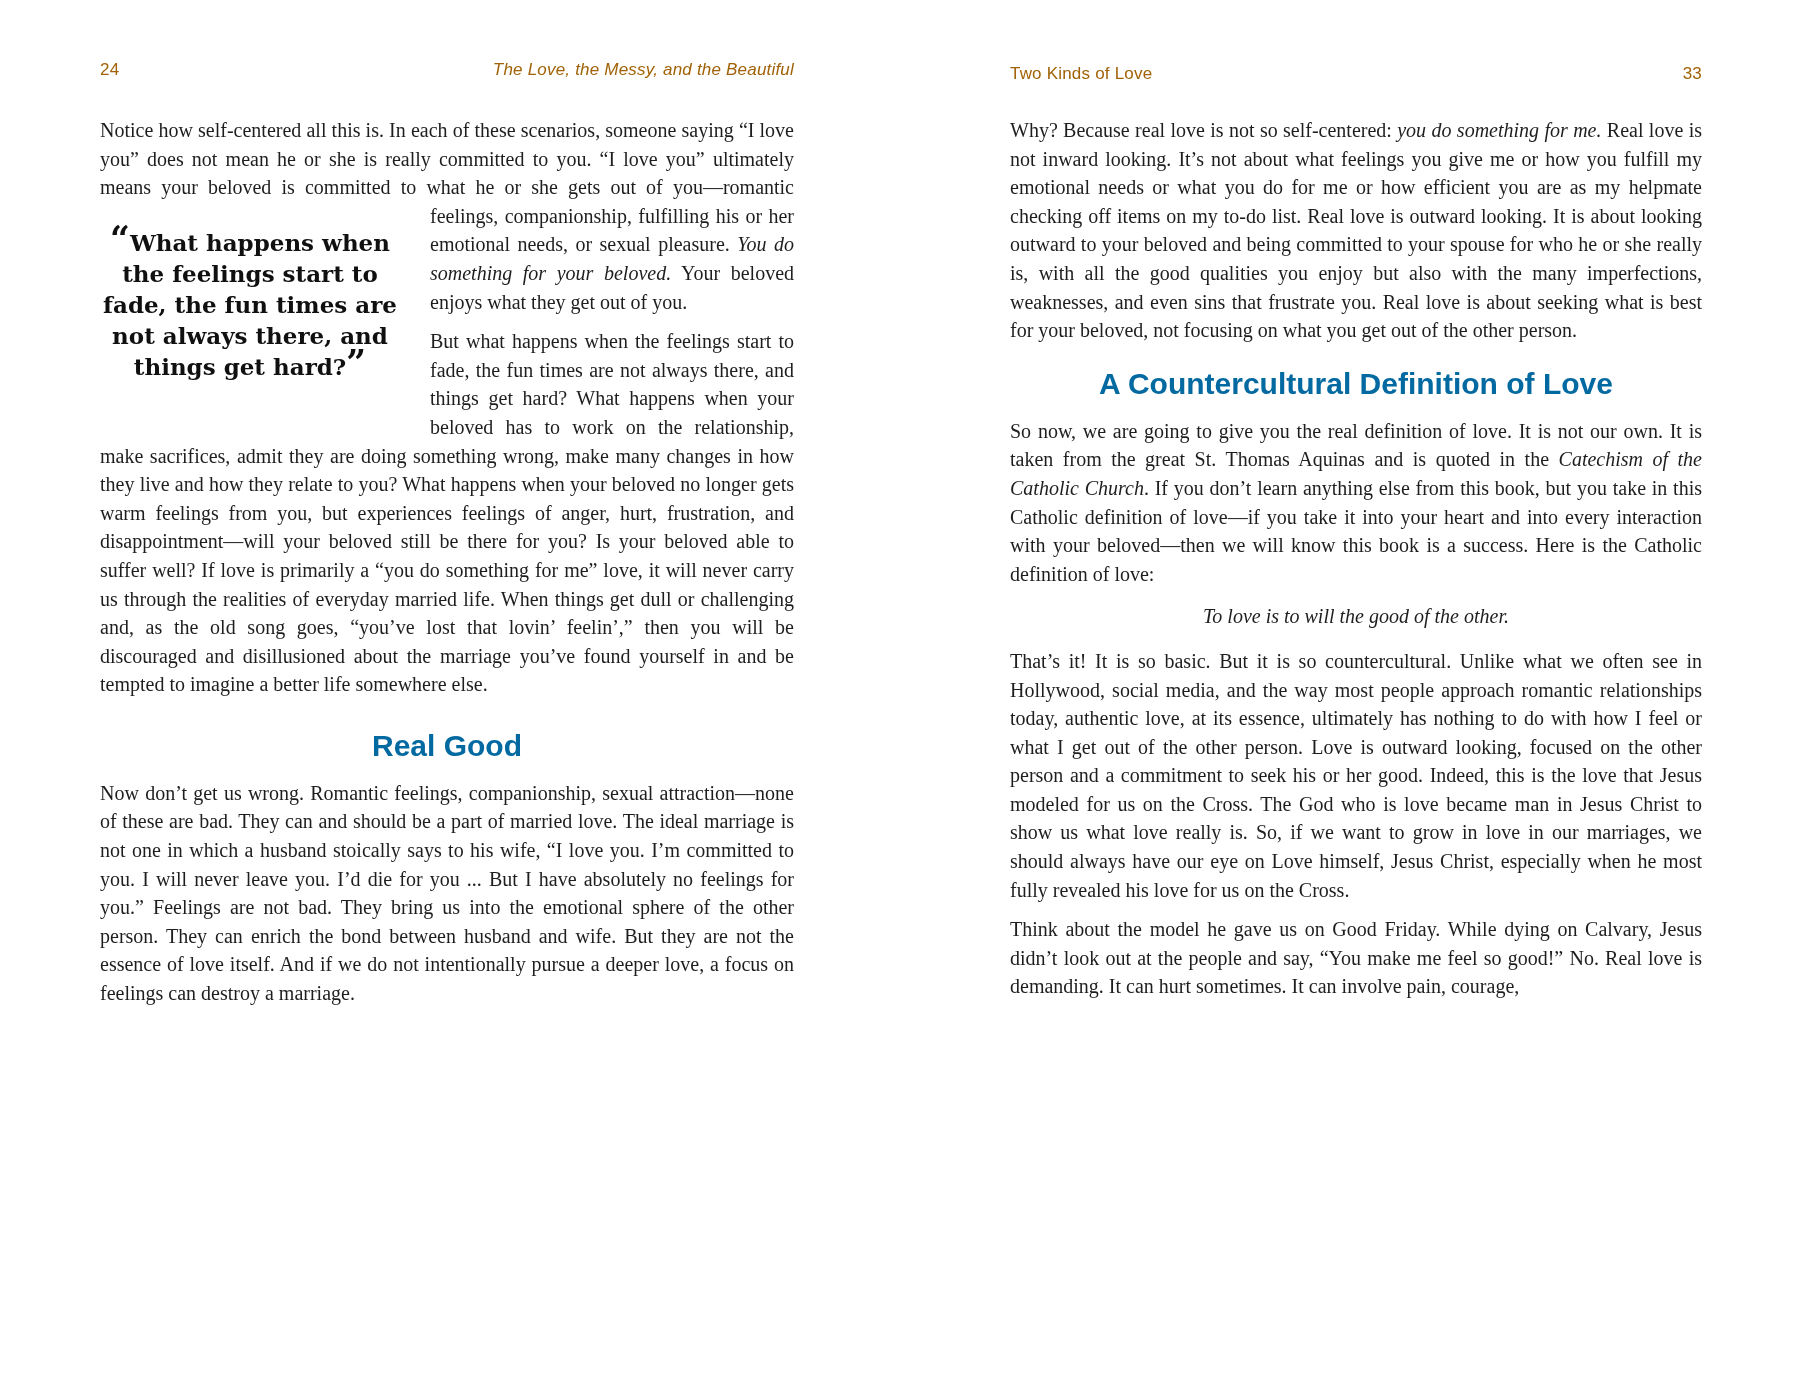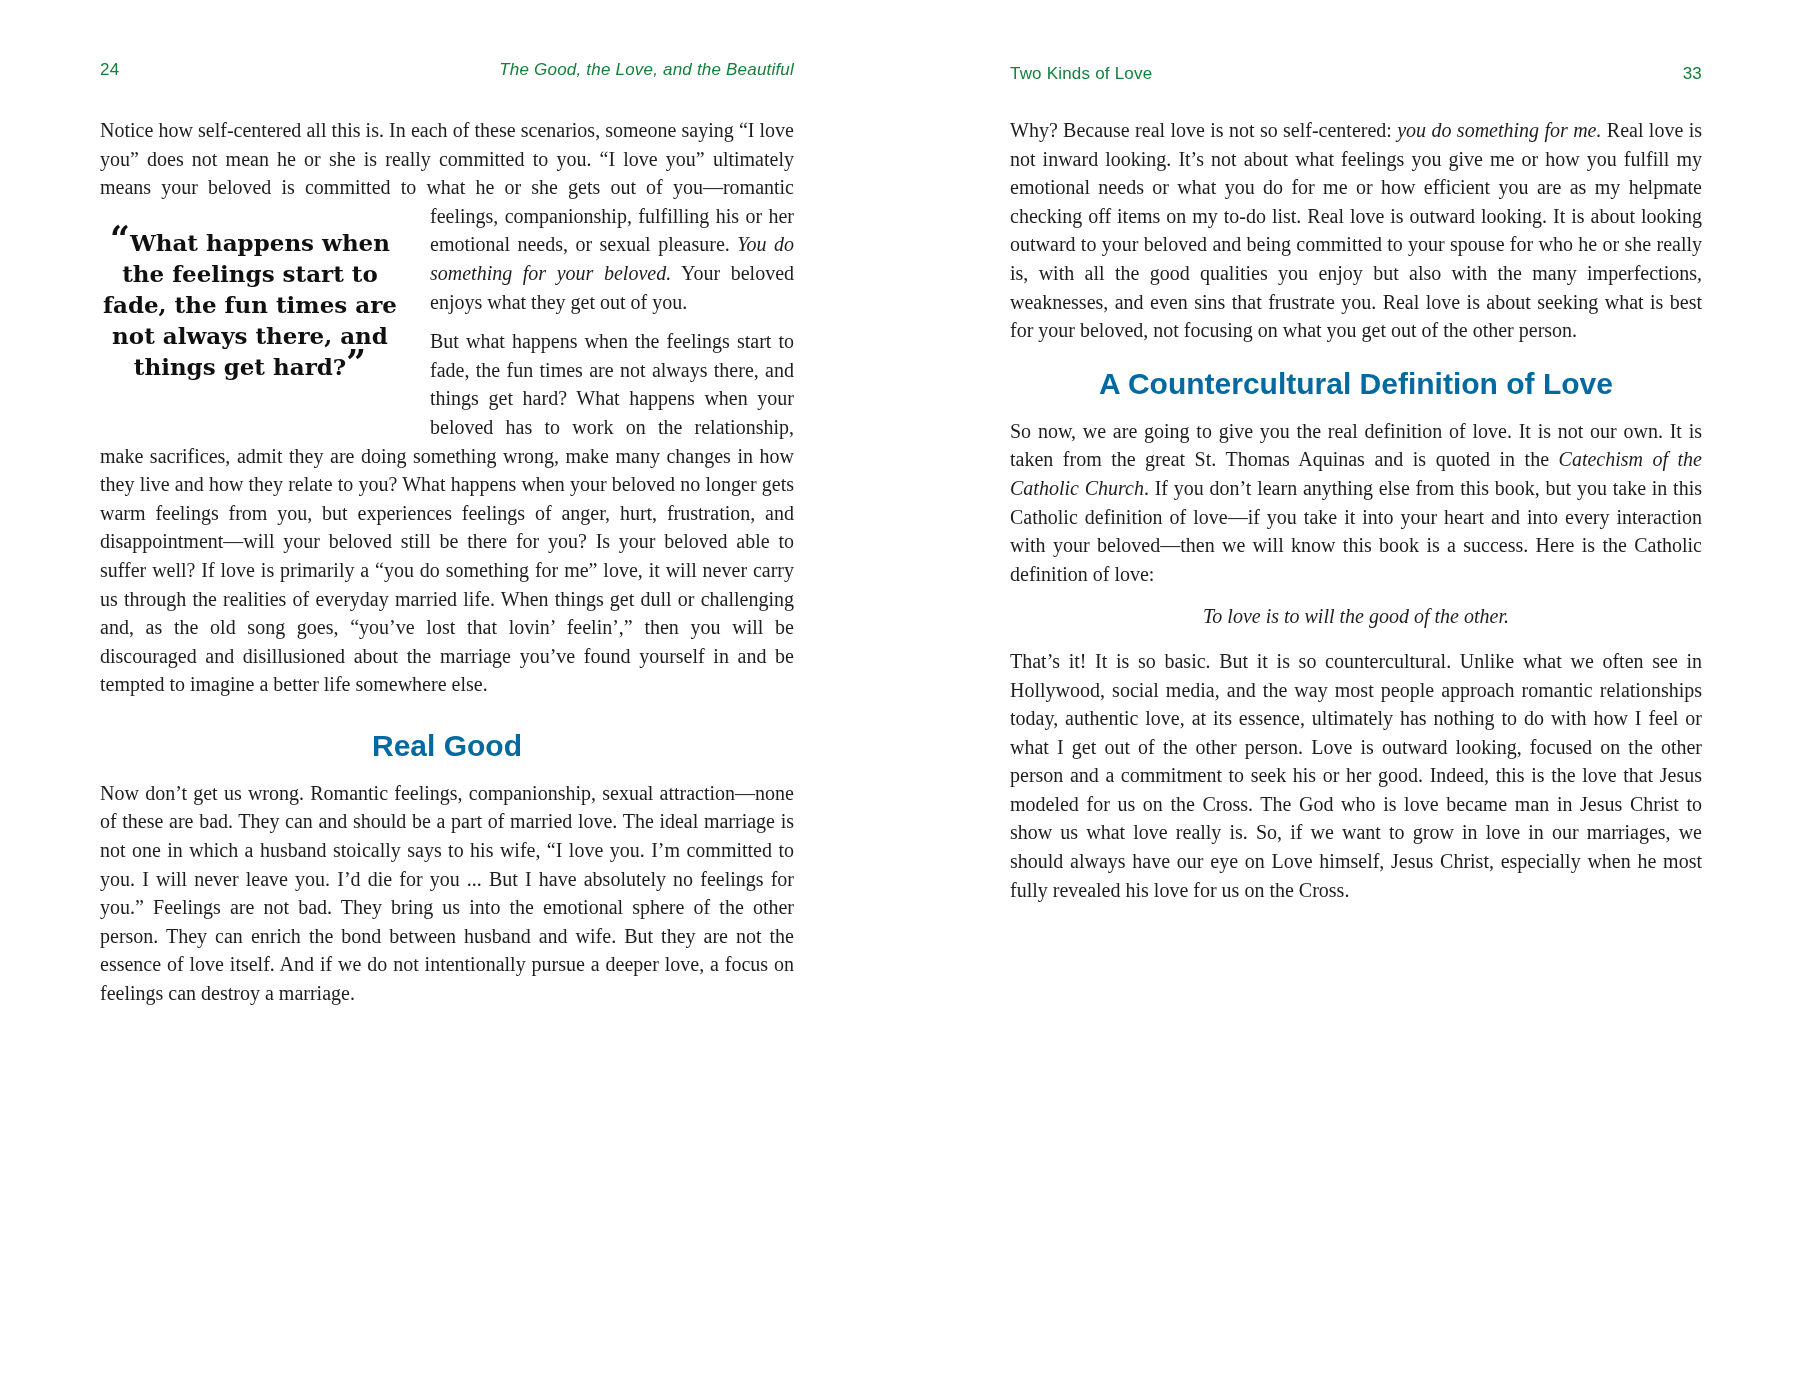--- a/index.html
+++ b/index.html
@@ -17,21 +17,21 @@
   .page-right { left: 1010px; width: 692px; }
 
   .running-head {
     position: absolute;
     left: 0; right: 0;
     display: flex;
     justify-content: space-between;
     align-items: baseline;
     font-family: "Liberation Sans", sans-serif;
     font-size: 17px;
-    color: #15803d;
+    color: #a16207;
     letter-spacing: 0.2px;
   }
   .page-left  .running-head { top: 60px; }
   .page-right .running-head { top: 64px; }
   .rh-italic { font-style: italic; }
 
   .body-text { position: absolute; top: 116px; left: 0; right: 0; }
 
   .body-text p {
     margin: 0 0 11px 0;
@@ -81,35 +81,36 @@
     font-style: italic;
     margin: 14px 0 16px 0 !important;
   }
 </style>
 </head>
 <body>
 
 <div class="page page-left">
   <div class="running-head">
     <span>24</span>
-    <span class="rh-italic">The Good, the Love, and the Beautiful</span>
+    <span class="rh-italic">The Love, the Messy, and the Beautiful</span>
   </div>
   <div class="body-text">
     <p><span>Notice how self-centered all this is. In each of these scenarios, someone saying “I love you” does not mean he or she is really committed to you. “I love you” ultimately means your beloved is committed to what he or she gets out of you—romantic feelings, companionship, fulfilling his or her </span><span class="pullquote"><span class="pq-mark">“</span><span>What happens when the feelings start to fade, the fun times are not always there, and things get hard?</span><span class="pq-mark">”</span></span><span>emotional needs, or sexual pleasure. </span><em>You do something for your beloved.</em><span> Your beloved enjoys what they get out of you.</span></p>
     <p>But what happens when the feelings start to fade, the fun times are not always there, and things get hard? What happens when your beloved has to work on the relationship, make sacrifices, admit they are doing something wrong, make many changes in how they live and how they relate to you? What happens when your beloved no longer gets warm feelings from you, but experiences feelings of anger, hurt, frustration, and disappointment—will your beloved still be there for you? Is your beloved able to suffer well? If love is primarily a “you do something for me” love, it will never carry us through the realities of everyday married life. When things get dull or challenging and, as the old song goes, “you’ve lost that lovin’ feelin’,” then you will be discouraged and disillusioned about the marriage you’ve found yourself in and be tempted to imagine a better life somewhere else.</p>
     <h2 class="section-heading">Real Good</h2>
     <p>Now don’t get us wrong. Romantic feelings, companionship, sexual attraction—none of these are bad. They can and should be a part of married love. The ideal marriage is not one in which a husband stoically says to his wife, “I love you. I’m committed to you. I will never leave you. I’d die for you ... But I have absolutely no feelings for you.” Feelings are not bad. They bring us into the emotional sphere of the other person. They can enrich the bond between husband and wife. But they are not the essence of love itself. And if we do not intentionally pursue a deeper love, a focus on feelings can destroy a marriage.</p>
   </div>
 </div>
 
 <div class="page page-right">
   <div class="running-head">
     <span>Two Kinds of Love</span>
     <span>33</span>
   </div>
   <div class="body-text">
     <p><span>Why? Because real love is not so self-centered: </span><em>you do something for me.</em><span> Real love is not inward looking. It’s not about what feelings you give me or how you fulfill my emotional needs or what you do for me or how efficient you are as my helpmate checking off items on my to-do list. Real love is outward looking. It is about looking outward to your beloved and being committed to your spouse for who he or she really is, with all the good qualities you enjoy but also with the many imperfections, weaknesses, and even sins that frustrate you. Real love is about seeking what is best for your beloved, not focusing on what you get out of the other person.</span></p>
     <h2 class="section-heading">A Countercultural Definition of Love</h2>
     <p><span>So now, we are going to give you the real definition of love. It is not our own. It is taken from the great St. Thomas Aquinas and is quoted in the </span><em>Catechism of the Catholic Church</em><span>. If you don’t learn anything else from this book, but you take in this Catholic definition of love—if you take it into your heart and into every interaction with your beloved—then we will know this book is a success. Here is the Catholic definition of love:</span></p>
     <p class="def-quote">To love is to will the good of the other.</p>
     <p>That’s it! It is so basic. But it is so countercultural. Unlike what we often see in Hollywood, social media, and the way most people approach romantic relationships today, authentic love, at its essence, ultimately has nothing to do with how I feel or what I get out of the other person. Love is outward looking, focused on the other person and a commitment to seek his or her good. Indeed, this is the love that Jesus modeled for us on the Cross. The God who is love became man in Jesus Christ to show us what love really is. So, if we want to grow in love in our marriages, we should always have our eye on Love himself, Jesus Christ, especially when he most fully revealed his love for us on the Cross.</p>
+    <p>Think about the model he gave us on Good Friday. While dying on Calvary, Jesus didn’t look out at the people and say, “You make me feel so good!” No. Real love is demanding. It can hurt sometimes. It can involve pain, courage,</p>
   </div>
 </div>
 
 </body></html>

